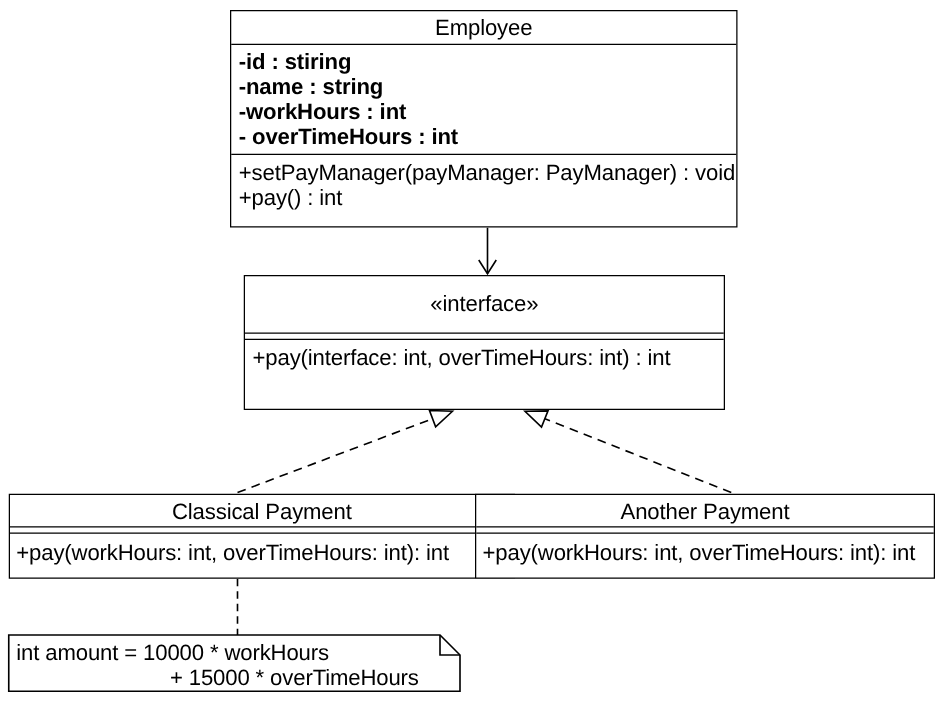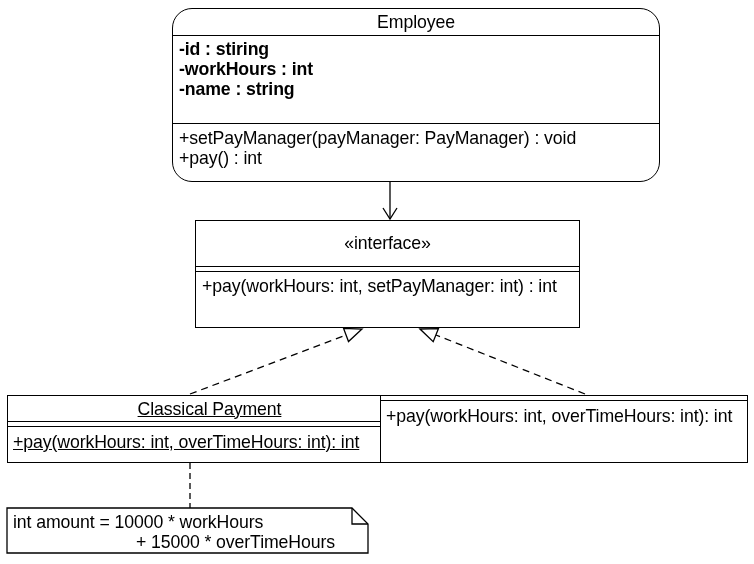--- a/index.html
+++ b/index.html
@@ -46,28 +46,28 @@
   .compartment-list {
     border-bottom: 1.3px solid #000000;
     padding: 3px 0 0 6px;
     font-weight: bold;
   }
   .compartment-methods {
     flex: 1;
     padding: 4px 0 0 6px;
   }
   
-  .box-employee { left: 172px; top: 8px; width: 488px; height: 174px; border-radius: 20px; }
+  .box-employee { left: 184px; top: 8px; width: 406px; height: 174px; }
   .box-employee .compartment-title { height: 27px; }
   .box-employee .compartment-list { height: 88px; }
   
   .box-paymanager { left: 195px; top: 220px; width: 385px; height: 108px; }
   .box-paymanager .compartment-title { height: 46px; line-height: 21px; }
   
-  .box-classical { left: 7px; top: 395px; width: 405px; height: 68px; text-decoration: underline; }
+  .box-classical { left: 7px; top: 395px; width: 405px; height: 68px; }
   .box-another  { left: 380px; top: 395px; width: 368px; height: 68px; }
   .box-classical .compartment-title,
   .box-another .compartment-title { height: 26px; }
   .box-classical .compartment-methods,
   .box-another .compartment-methods { padding: 5px 0 0 5px; }
   
   .note-text {
     position: absolute;
     left: 7px; top: 509px; width: 352px;
     font-size: 17.7px;
@@ -97,48 +97,50 @@
     <line x1="190" y1="463" x2="190" y2="508" stroke="#000000" stroke-width="1.3" stroke-dasharray="6 4"></line>
 
     <polygon points="7,508 352,508 368,524 368,553 7,553" fill="#ffffff" stroke="#000000" stroke-width="1.3"></polygon>
     <polyline points="352,508 352,524 368,524" fill="none" stroke="#000000" stroke-width="1.3"></polyline>
   </svg>
 
   <div class="uml-class box-employee">
     <div class="compartment-title">Employee</div>
     <div class="compartment-list">
       <div>-id : stiring</div>
+      <div>-name : string</div>
       <div>-workHours : int</div>
-      <div>-name : string</div>
+      <div>- overTimeHours : int</div>
     </div>
     <div class="compartment-methods">
       <div>+setPayManager(payManager: PayManager) : void</div>
       <div>+pay() : int</div>
     </div>
   </div>
 
   <div class="uml-class box-paymanager">
     <div class="compartment-title">
       <div>«interface»</div>
     </div>
     <div class="compartment-empty"></div>
     <div class="compartment-methods">
-      <div>+pay(workHours: int, setPayManager: int) : int</div>
+      <div>+pay(interface: int, overTimeHours: int) : int</div>
     </div>
   </div>
 
   <div class="uml-class box-classical">
     <div class="compartment-title">Classical Payment</div>
     <div class="compartment-empty"></div>
     <div class="compartment-methods">
       <div>+pay(workHours: int, overTimeHours: int): int</div>
     </div>
   </div>
 
   <div class="uml-class box-another">
+    <div class="compartment-title">Another Payment</div>
     <div class="compartment-empty"></div>
     <div class="compartment-methods">
       <div>+pay(workHours: int, overTimeHours: int): int</div>
     </div>
   </div>
 
   <div class="note-text">
     <div class="note-line-1">int amount = 10000 * workHours</div>
     <div class="note-line-2">+ 15000 * overTimeHours</div>
   </div>

